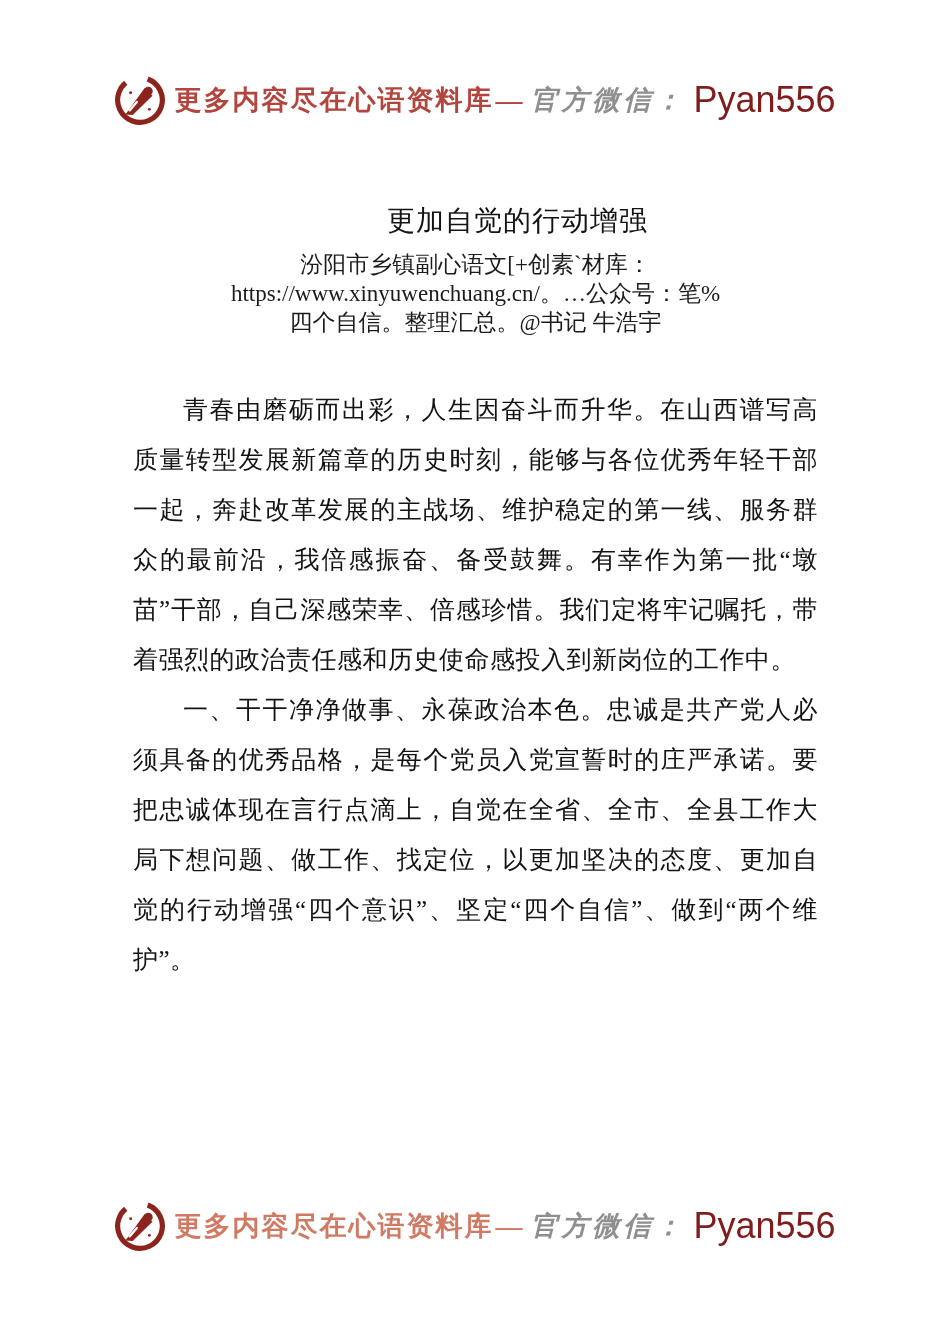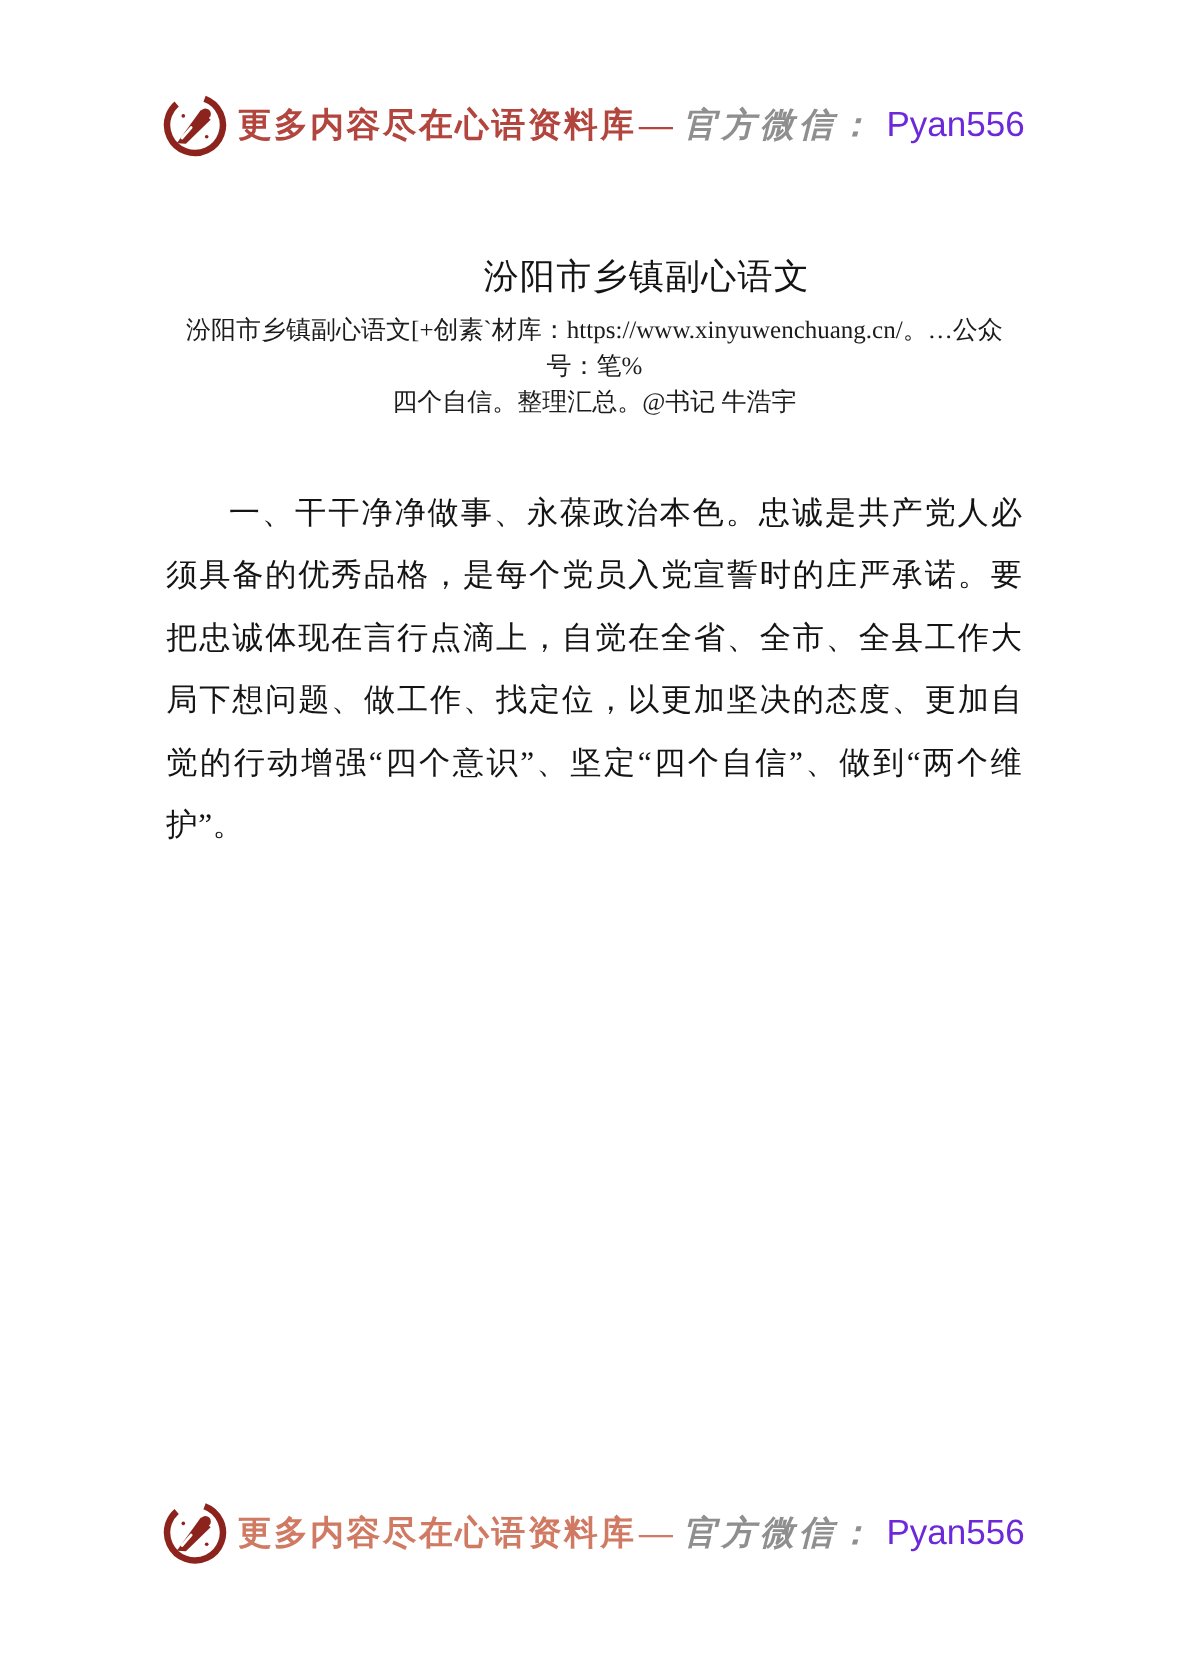--- a/index.html
+++ b/index.html
@@ -38,22 +38,22 @@
   .banner.bottom .dash { color: #d07a63; }
   .banner .label {
     color: #8f8f8f;
     font-size: 27px;
     font-style: italic;
     letter-spacing: 4px;
     font-weight: 600;
   }
   .banner .wid {
     font-family: "Liberation Sans", sans-serif;
-    font-size: 28px;
-    color: #6d28d9;
+    font-size: 36px;
+    color: #7f1d1d;
   }
 
   
   .doc {
     position: absolute;
     left: 133px;
     width: 685px;
     top: 150px;
   }
   .para {
@@ -68,21 +68,21 @@
   .doc-title {
     margin: 52px 0 10px 0;
     font-size: 28px;
     font-weight: 400;
     text-align: center;
     text-indent: 3em;
     letter-spacing: 1px;
   }
   .source {
     text-align: center;
-    font-size: 20px;
+    font-size: 23px;
     line-height: 29px;
     color: #1c1c1c;
     margin: 0 0 48px 0;
   }
 </style>
 </head>
 <body>
 
 <div class="page">
 
@@ -99,27 +99,30 @@
     </span>
     <span class="site">更多内容尽在心语资料库</span>
     <span class="dash">—</span>
     <span class="label">官方微信：</span>
     <span class="wid">Pyan556</span>
   </div>
 
   <div class="doc">
 
 
-    <h1 class="doc-title">汾阳市乡镇副心语文</h1>
+    <h1 class="doc-title">更加自觉的行动增强</h1>
 
     <div class="source">
       <div>汾阳市乡镇副心语文[+创素`材库：https://www.xinyuwenchuang.cn/。…公众号：笔%</div>
       <div>四个自信。整理汇总。@书记 牛浩宇</div>
     </div>
 
+    <p class="para">
+      <span>青春由磨砺而出彩，人生因奋斗而升华。在山西谱写高质量转型发展新篇章的历史时刻，能够与各位优秀年轻干部一起，奔赴改革发展的主战场、维护稳定的第一线、服务群众的最前沿，我倍感振奋、备受鼓舞。有幸作为第一批“墩苗”干部，自己深感荣幸、倍感珍惜。我们定将牢记嘱托，带着强烈的政治责任感和历史使命感投入到新岗位的工作中。</span>
+    </p>
 
     <p class="para">
       <span class="lead">一、干干净净做事、永葆政治本色。</span><span>忠诚是共产党人必须具备的优秀品格，是每个党员入党宣誓时的庄严承诺。要把忠诚体现在言行点滴上，自觉在全省、全市、全县工作大局下想问题、做工作、找定位，以更加坚决的态度、更加自觉的行动增强“四个意识”、坚定“四个自信”、做到“两个维护”。</span>
     </p>
 
   </div>
 
   <div class="banner bottom">
     <span class="logo">
       <svg viewBox="0 0 50 50" width="52" height="52" aria-hidden="true">

